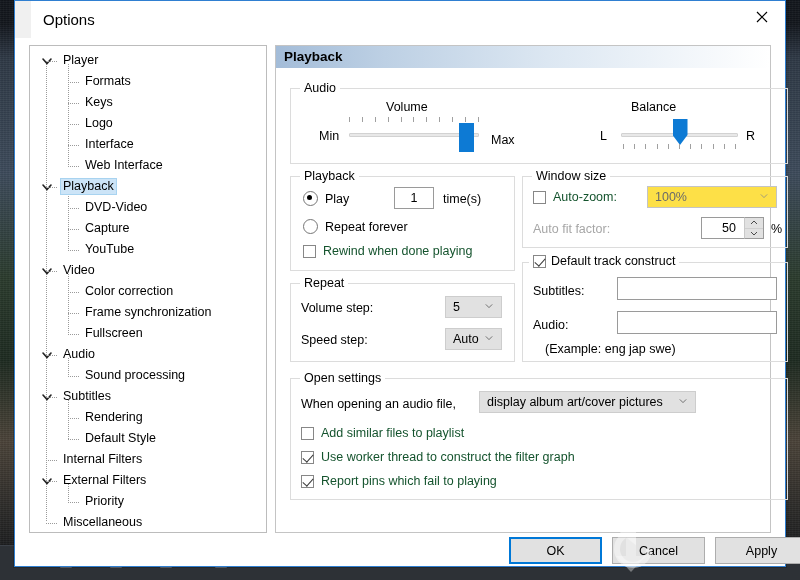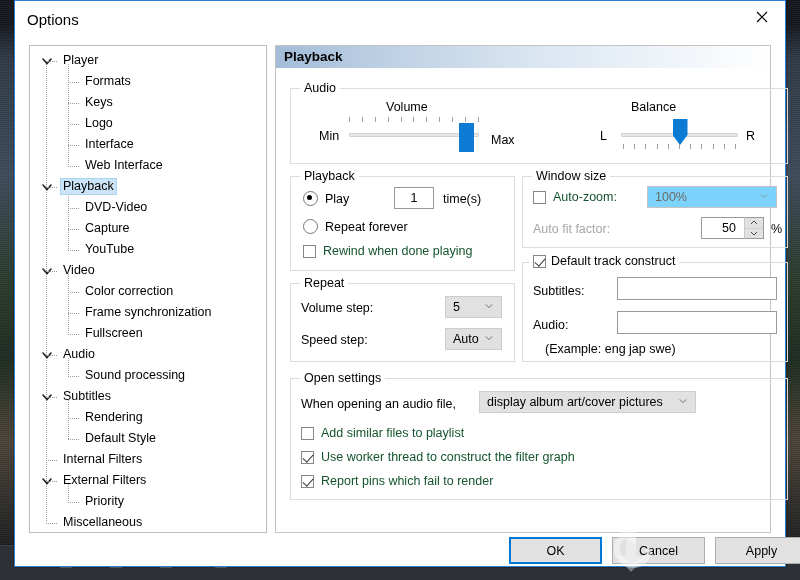--- a/index.html
+++ b/index.html
@@ -41,20 +41,21 @@
 
   
   #dialog {
     position: absolute;
     left: 14px; top: 0px;
     width: 772px; height: 567px;
     background: #f0f0f0;
     border: 1px solid #2f7fd1;
     box-sizing: border-box;
     box-shadow: 0 0 0 1px rgba(0,0,0,.18);
+    padding-left: 16px;
   }
   #titlebar {
     height: 37px;
     background: #ffffff;
     position: relative;
     border-bottom: 0;
   }
   #titlebar .title {
     position: absolute; left: 12px; top: 10px;
     font-size: 15px; color: #000;
@@ -217,21 +218,21 @@
   .combo {
     position:absolute;
     background:#e1e1e1;
     border:1px solid #cdcdcd;
     box-sizing:border-box;
     display:flex; align-items:center;
     font-size:12.5px; color:#000;
     padding-left: 7px;
     cursor:default;
   }
-  .combo.dis { background:#7dd3fc; border-color:#c4c4c4; color:#6a6a6a; }
+  .combo.dis { background:#fde047; border-color:#c4c4c4; color:#6a6a6a; }
   .combo .arrow {
     position:absolute; right:8px; top:50%;
     width:8px; height:8px; margin-top:-5px;
   }
 
   .spin {
     position:absolute;
     width: 20px;
     background:#e1e1e1;
     border:1px solid #9a9a9a;
@@ -605,21 +606,21 @@
           <div class="cbrow" style="left:10px; top:47px;">
             <span class="cb"></span>
             <span>Add similar files to playlist</span>
           </div>
           <div class="cbrow" style="left:10px; top:71px;">
             <span class="cb on"></span>
             <span>Use worker thread to construct the filter graph</span>
           </div>
           <div class="cbrow" style="left:10px; top:95px;">
             <span class="cb on"></span>
-            <span>Report pins which fail to render</span>
+            <span>Report pins which fail to playing</span>
           </div>
         </div>
 
       </div>
     </div>
 
     <div class="btn def" style="left:494px; top:499px; width:93px;">
       <span>OK</span>
     </div>
     <div class="btn" style="left:597px; top:499px; width:93px;">

